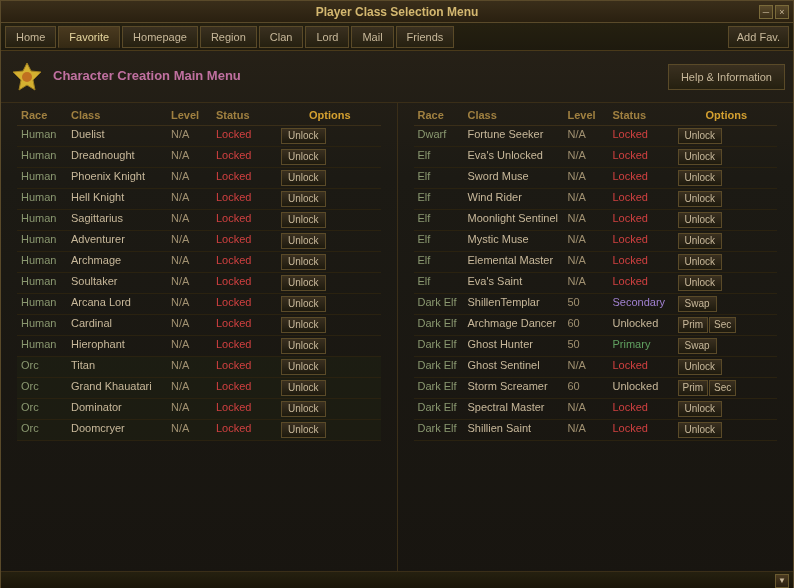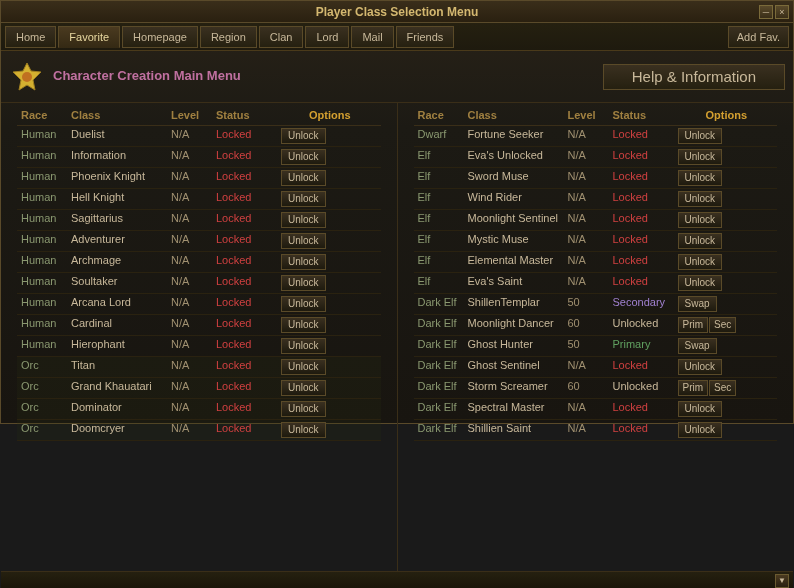--- a/index.html
+++ b/index.html
@@ -9,21 +9,21 @@
       height: 588px;
       background: #1a1a1a;
       font-family: 'Arial', sans-serif;
       font-size: 11px;
       color: #c8b89a;
       overflow: hidden;
     }
 
     .window {
       width: 794px;
-      height: 424px;
+      height: 588px;
       background: linear-gradient(180deg, #2a2318 0%, #1c1a14 30%, #181510 100%);
       border: 1px solid #5a4a2a;
       position: relative;
     }
 
     .title-bar {
       height: 22px;
       background: linear-gradient(180deg, #3a2e1a 0%, #2a2010 100%);
       border-bottom: 1px solid #5a4a2a;
       display: flex;
@@ -132,25 +132,25 @@
       margin-bottom: 2px;
     }
 
     .header-desc {
       color: #a09070;
       font-size: 11px;
     }
 
     .help-btn {
       height: 26px;
-      padding: 0 28px;
+      padding: 0 12px;
       background: linear-gradient(180deg, #3a3020 0%, #252010 100%);
       border: 1px solid #5a4a28;
       color: #c8b89a;
-      font-size: 15px;
+      font-size: 11px;
       cursor: pointer;
       white-space: nowrap;
     }
 
     .content-area {
       display: flex;
       height: calc(588px - 22px - 28px - 52px - 18px);
       overflow: hidden;
     }
 
@@ -361,21 +361,21 @@
     <div class="cell race">Human</div>
     <div class="cell class-name">Duelist</div>
     <div class="cell level">N/A</div>
     <div class="cell status-locked">Locked</div>
     <div class="cell">
       <button class="unlock-btn">Unlock</button>
     </div>
   </div>
           <div class="table-row">
     <div class="cell race">Human</div>
-    <div class="cell class-name">Information</div>
+    <div class="cell class-name">Dreadnought</div>
     <div class="cell level">N/A</div>
     <div class="cell status-locked">Locked</div>
     <div class="cell">
       <button class="unlock-btn">Unlock</button>
     </div>
   </div>
           <div class="table-row">
     <div class="cell race">Human</div>
     <div class="cell class-name">Phoenix Knight</div>
     <div class="cell level">N/A</div>
@@ -562,21 +562,21 @@
   </div>
           <div class="table-row">
     <div class="cell race">Dark Elf</div>
     <div class="cell class-name">ShillenTemplar</div>
     <div class="cell level">50</div>
     <div class="cell status-secondary">Secondary</div>
     <div class="cell"><button class="swap-btn">Swap</button></div>
   </div>
           <div class="table-row">
     <div class="cell race">Dark Elf</div>
-    <div class="cell class-name">Moonlight Dancer</div>
+    <div class="cell class-name">Archmage Dancer</div>
     <div class="cell level">60</div>
     <div class="cell status-unlocked">Unlocked</div>
     <div class="cell">
               <div class="btn-group">
       <button class="prim-btn">Prim</button>
       <button class="sec-btn">Sec</button>
     </div>
             </div>
   </div>
           <div class="table-row">

